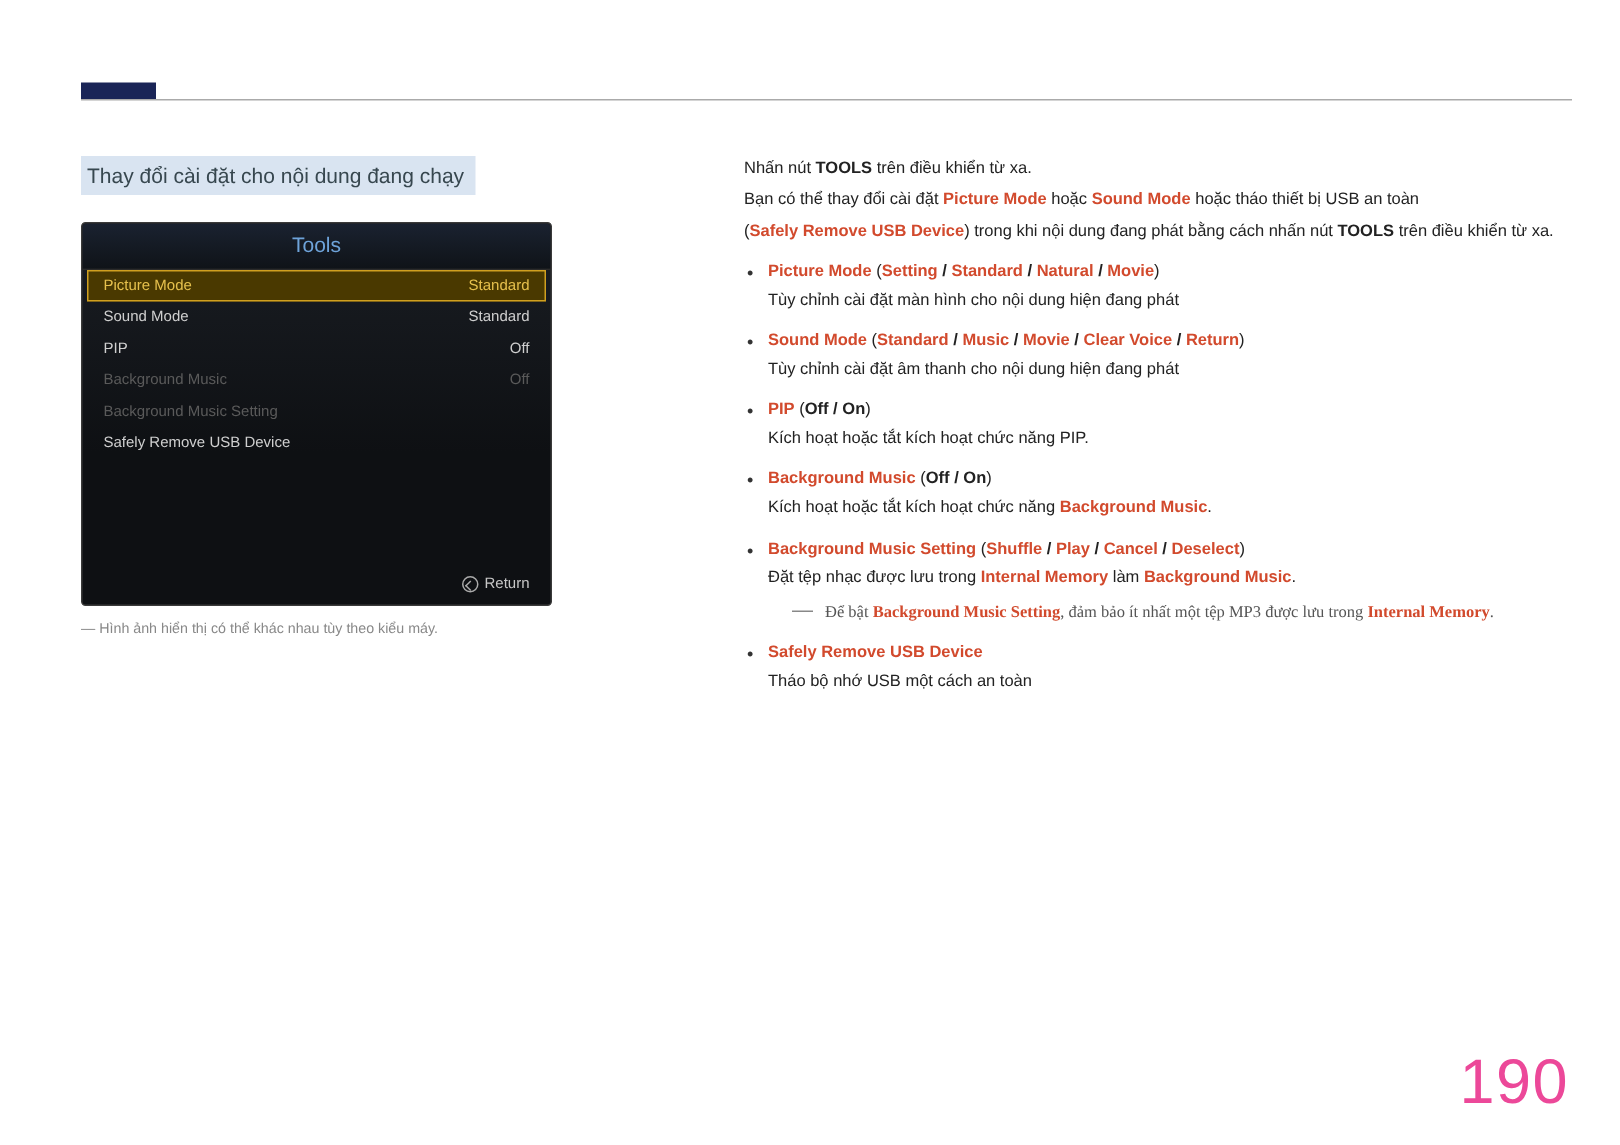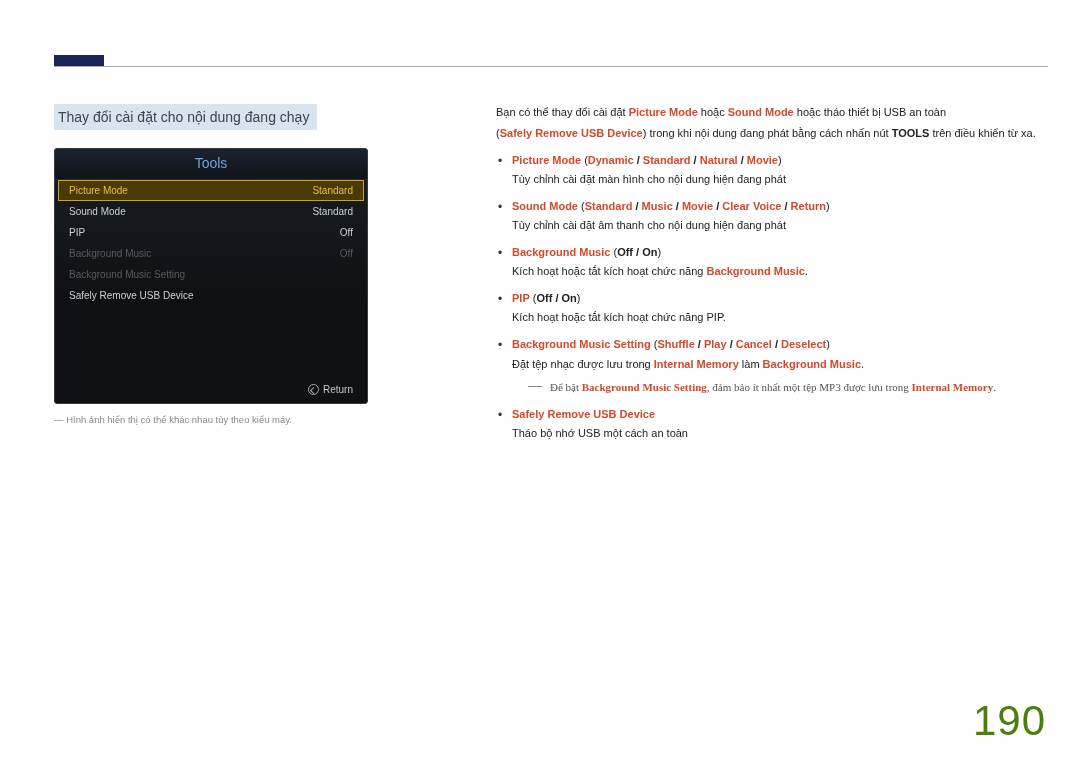--- a/index.html
+++ b/index.html
@@ -27,21 +27,21 @@
     width: 50px;
     height: 11px;
     background: #1a2557;
   }
   .page-number {
     position: absolute;
     bottom: 18px;
     right: 34px;
     font-size: 42px;
     font-weight: 300;
-    color: #4d7c0f;
+    color: #ec4899;
     letter-spacing: 1px;
   }
   .content {
     position: absolute;
     top: 104px;
     left: 54px;
     right: 32px;
     display: flex;
     gap: 92px;
   }
@@ -200,54 +200,57 @@
         <span class="return-icon"></span>
         <span>Return</span>
       </div>
     </div>
 
     <div class="left-note">―  Hình ảnh hiển thị có thể khác nhau tùy theo kiểu máy.</div>
   </div>
 
   <div class="right-col">
     <p>
+      <span>Nhấn nút </span><span class="bold">TOOLS</span><span> trên điều khiển từ xa.</span>
+    </p>
+    <p>
       <span>Bạn có thể thay đổi cài đặt </span><span class="red">Picture Mode</span><span> hoặc </span><span class="red">Sound Mode</span><span> hoặc tháo thiết bị USB an toàn</span>
     </p>
     <p>
       <span>(</span><span class="red">Safely Remove USB Device</span><span>) trong khi nội dung đang phát bằng cách nhấn nút </span><span class="bold">TOOLS</span><span> trên điều khiển từ xa.</span>
     </p>
 
     <ul class="bullets">
       <li>
         <span class="red">Picture Mode</span>
-        <span> (</span><span class="red">Dynamic</span><span class="bold"> / </span><span class="red">Standard</span><span class="bold"> / </span><span class="red">Natural</span><span class="bold"> / </span><span class="red">Movie</span><span>)</span>
+        <span> (</span><span class="red">Setting</span><span class="bold"> / </span><span class="red">Standard</span><span class="bold"> / </span><span class="red">Natural</span><span class="bold"> / </span><span class="red">Movie</span><span>)</span>
         <span class="sub">Tùy chỉnh cài đặt màn hình cho nội dung hiện đang phát</span>
       </li>
 
       <li>
         <span class="red">Sound Mode</span>
         <span> (</span><span class="red">Standard</span><span class="bold"> / </span><span class="red">Music</span><span class="bold"> / </span><span class="red">Movie</span><span class="bold"> / </span><span class="red">Clear Voice</span><span class="bold"> / </span><span class="red">Return</span><span>)</span>
         <span class="sub">Tùy chỉnh cài đặt âm thanh cho nội dung hiện đang phát</span>
+      </li>
+
+      <li>
+        <span class="red">PIP</span>
+        <span> (</span><span class="bold">Off</span><span class="bold"> / </span><span class="bold">On</span><span>)</span>
+        <span class="sub">Kích hoạt hoặc tắt kích hoạt chức năng PIP.</span>
       </li>
 
       <li>
         <span class="red">Background Music</span>
         <span> (</span><span class="bold">Off</span><span class="bold"> / </span><span class="bold">On</span><span>)</span>
         <span class="sub">
           <span>Kích hoạt hoặc tắt kích hoạt chức năng </span><span class="red">Background Music</span><span>.</span>
         </span>
       </li>
 
       <li>
-        <span class="red">PIP</span>
-        <span> (</span><span class="bold">Off</span><span class="bold"> / </span><span class="bold">On</span><span>)</span>
-        <span class="sub">Kích hoạt hoặc tắt kích hoạt chức năng PIP.</span>
-      </li>
-
-      <li>
         <span class="red">Background Music Setting</span>
         <span> (</span><span class="red">Shuffle</span><span class="bold"> / </span><span class="red">Play</span><span class="bold"> / </span><span class="red">Cancel</span><span class="bold"> / </span><span class="red">Deselect</span><span>)</span>
         <span class="sub">
           <span>Đặt tệp nhạc được lưu trong </span><span class="red">Internal Memory</span><span> làm </span><span class="red">Background Music</span><span>.</span>
         </span>
 
         <div class="dash-note">
           <span>Để bật </span><span class="red">Background Music Setting</span><span>, đảm bảo ít nhất một tệp MP3 được lưu trong </span><span class="red">Internal Memory</span><span>.</span>
         </div>
       </li>

